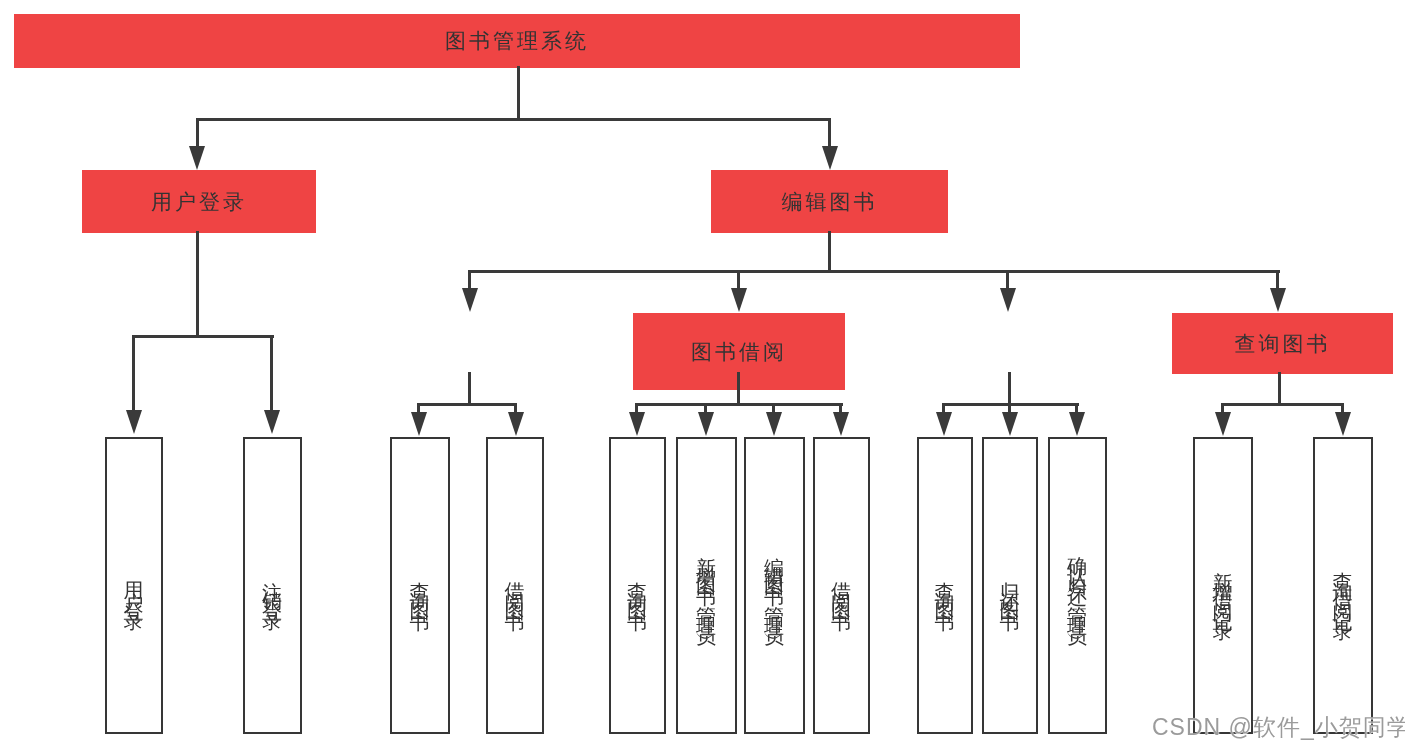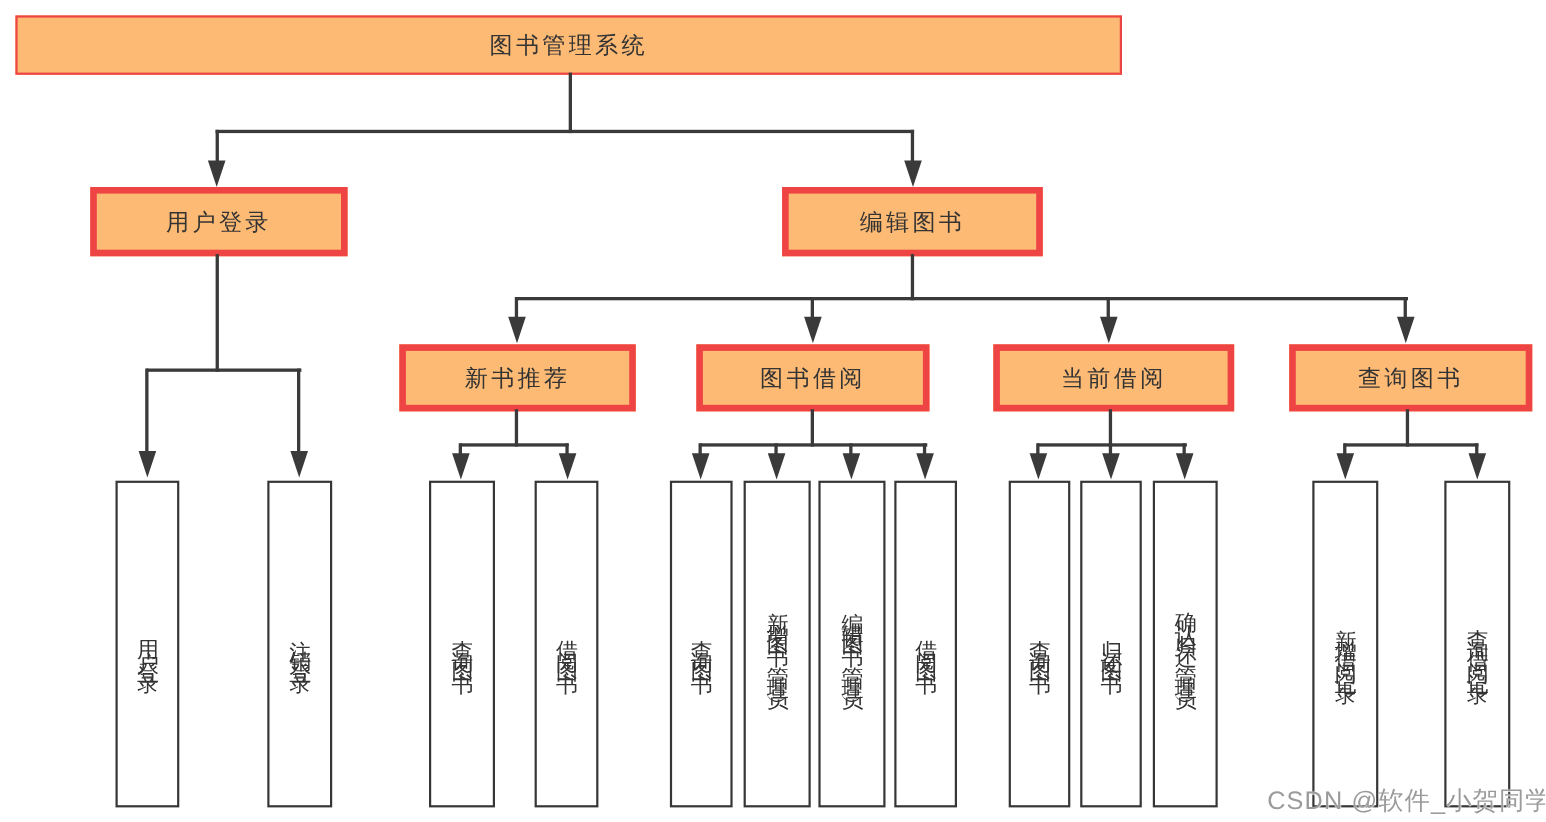--- a/index.html
+++ b/index.html
@@ -9,21 +9,21 @@
     height: 747px;
     background: #ffffff;
     overflow: hidden;
     font-family: "Liberation Sans", "DejaVu Sans", sans-serif;
     color: #333333;
   }
   .box {
     position: absolute;
     box-sizing: border-box;
     border: 6px solid #ef4444;
-    background: #fdba74;
+    background: #ef4444;
     display: flex;
     align-items: center;
     justify-content: center;
     font-size: 21px;
     letter-spacing: 3px;
     color: #333333;
     white-space: nowrap;
   }
   .box.thin { border-width: 2px; }
   .leaf {
@@ -94,23 +94,21 @@
   <div class="hline" style="left:469px; top:270px; width:811px;"></div>
   <div class="vline" style="left:468px; top:270px; height:20px;"></div>
   <div class="ahead" style="left:462px; top:288px;"></div>
   <div class="vline" style="left:737px; top:270px; height:20px;"></div>
   <div class="ahead" style="left:731px; top:288px;"></div>
   <div class="vline" style="left:1006px; top:270px; height:20px;"></div>
   <div class="ahead" style="left:1000px; top:288px;"></div>
   <div class="vline" style="left:1276px; top:270px; height:20px;"></div>
   <div class="ahead" style="left:1270px; top:288px;"></div>
 
-  <div class="box" style="left:363px; top:313px; width:215px; height:61px;">新书推荐</div>
-  <div class="box" style="left:633px; top:313px; width:212px; height:61px;">图书借阅</div>
-  <div class="box" style="left:903px; top:313px; width:219px; height:61px;">当前借阅</div>
+  <div class="box" style="left:633px; top:313px; width:212px; height:77px;">图书借阅</div>
   <div class="box" style="left:1172px; top:313px; width:221px; height:61px;">查询图书</div>
 
   <div class="vline" style="left:468px; top:372px; height:34px;"></div>
   <div class="hline" style="left:418px; top:403px; width:99px;"></div>
   <div class="vline" style="left:417px; top:403px; height:12px;"></div>
   <div class="ahead" style="left:411px; top:412px;"></div>
   <div class="vline" style="left:514px; top:403px; height:12px;"></div>
   <div class="ahead" style="left:508px; top:412px;"></div>
 
   <div class="vline" style="left:737px; top:372px; height:34px;"></div>

